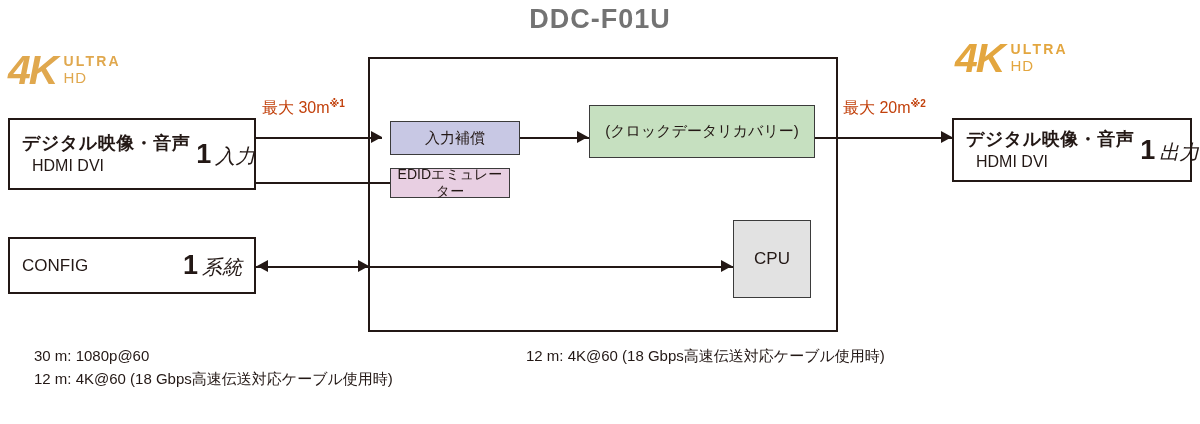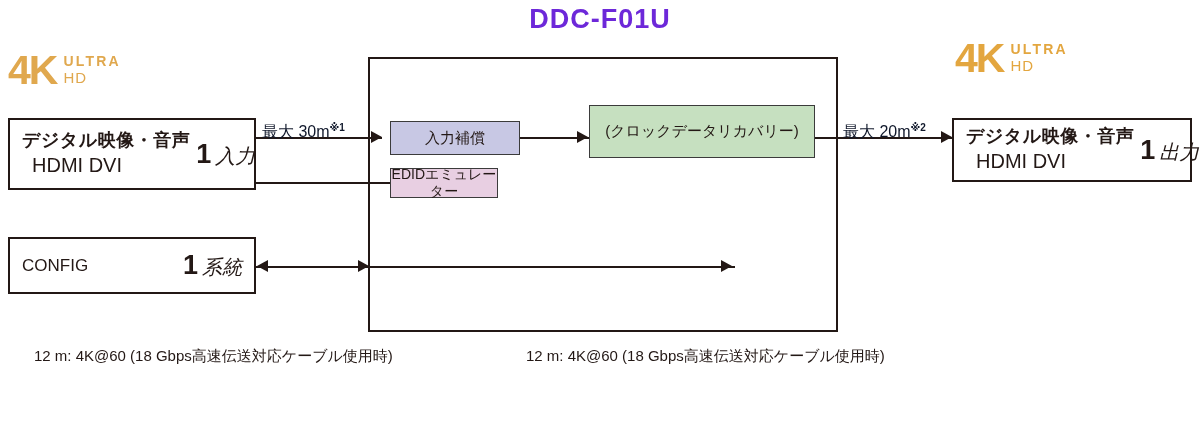--- a/index.html
+++ b/index.html
@@ -22,34 +22,35 @@
   
   .title {
     position: absolute;
     left: 0;
     top: 4px;
     width: 1200px;
     text-align: center;
     font-size: 27px;
     font-weight: bold;
     letter-spacing: 1px;
-    color: #6d28d9;
+    color: #737373;
   }
 
   
   .logo4k {
     position: absolute;
     display: flex;
     align-items: center;
   }
   .logo4k .big {
     font-size: 41px;
     font-weight: bold;
     line-height: 1;
     letter-spacing: -2px;
+    font-style: italic;
   }
   .logo4k .stack {
     display: flex;
     flex-direction: column;
     justify-content: center;
     margin-left: 7px;
     line-height: 1.12;
   }
   .logo4k .ultra {
     font-size: 14px;
@@ -83,21 +84,21 @@
     justify-content: center;
   }
   .io-title {
     font-size: 18px;
     font-weight: bold;
     letter-spacing: 0.5px;
     line-height: 1.3;
     white-space: nowrap;
   }
   .io-sub {
-    font-size: 20px;
+    font-size: 16px;
     line-height: 1.35;
     padding-left: 10px;
     white-space: nowrap;
   }
   .io-count {
     margin-left: auto;
     display: flex;
     align-items: baseline;
     white-space: nowrap;
     padding-left: 6px;
@@ -135,21 +136,21 @@
     text-align: center;
     font-size: 15px;
     line-height: 1.25;
     color: #231815;
   }
   #blk-input-comp {
     left: 390px; top: 121px; width: 130px; height: 34px;
     background: #c8c8e4;
   }
   #blk-edid {
-    left: 390px; top: 168px; width: 108px; height: 30px;
+    left: 390px; top: 168px; width: 120px; height: 30px;
     background: #e8cfe2;
     font-size: 14px;
   }
   #blk-cdr {
     left: 589px; top: 105px; width: 226px; height: 53px;
     background: #c6e0c0;
   }
   #blk-cpu {
     left: 733px; top: 220px; width: 78px; height: 78px;
     background: #e2e2e2;
@@ -175,22 +176,21 @@
     border-right: 11px solid #231815;
     border-top: 6.5px solid transparent;
     border-bottom: 6.5px solid transparent;
   }
 
   
   .dist-label {
     position: absolute;
     font-size: 16px;
     white-space: nowrap;
-    color: #0f172a;
-    margin-top: 24px;
+    color: #c2410c;
   }
   .dist-label sup {
     font-size: 10px;
     font-weight: bold;
     vertical-align: super;
   }
 
   
   .footnote {
     position: absolute;
@@ -285,30 +285,34 @@
   <div class="fn-box" id="blk-edid">
     <span>EDIDエミュレーター</span>
   </div>
 
   <div class="fn-box" id="blk-cdr">
     <span>
       <span style="display:block">(クロックデータリカバリー)</span>
     </span>
   </div>
 
+  <div class="fn-box" id="blk-cpu">
+    <span>CPU</span>
+  </div>
 
   <div class="dist-label" style="left:262px; top:98px;">
     <span>最大 30m</span><sup>※1</sup>
   </div>
 
   <div class="dist-label" style="left:843px; top:98px;">
     <span>最大 20m</span><sup>※2</sup>
   </div>
 
   <div class="footnote" style="left:8px; top:344px;">
+    <span class="fn-line">30 m: 1080p@60</span>
     <span class="fn-line">12 m: 4K@60 (18 Gbps高速伝送対応ケーブル使用時)</span>
   </div>
 
   <div class="footnote" style="left:500px; top:344px;">
     <span class="fn-line">12 m: 4K@60 (18 Gbps高速伝送対応ケーブル使用時)</span>
   </div>
 
 </div>
 
 </body></html>

